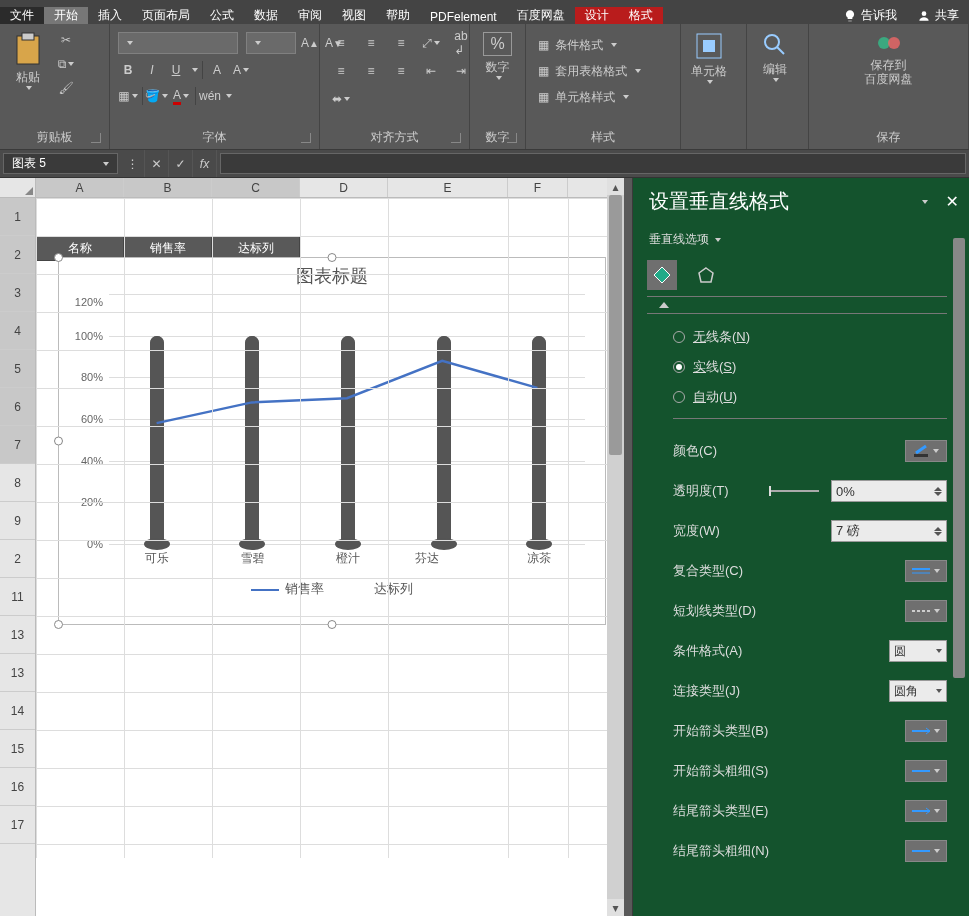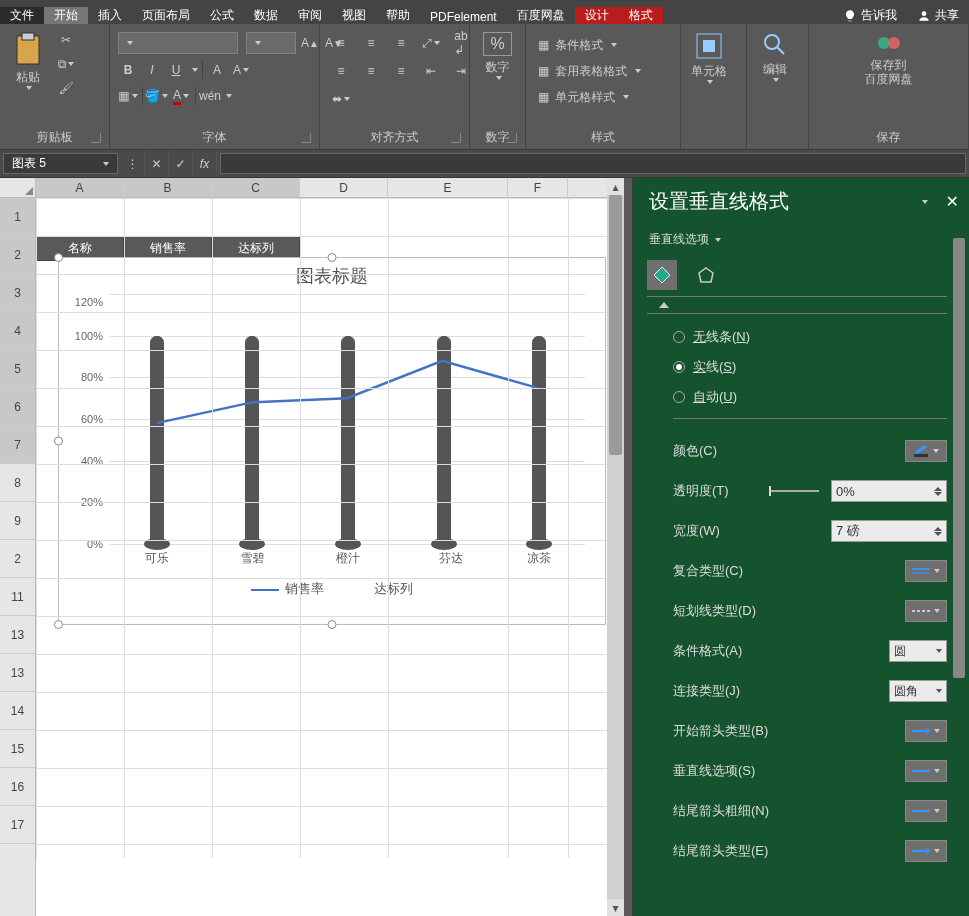--- a/index.html
+++ b/index.html
@@ -384,21 +384,21 @@
               <div class="foot" style="left: 47.8px;"></div>
               <div class="xtick" style="left: 47.8px;">可乐</div>
               <div class="bar" style="left: 143.4px; height: 208.333px;"></div>
               <div class="foot" style="left: 143.4px;"></div>
               <div class="xtick" style="left: 143.4px;">雪碧</div>
               <div class="bar" style="left: 239px; height: 208.333px;"></div>
               <div class="foot" style="left: 239px;"></div>
               <div class="xtick" style="left: 239px;">橙汁</div>
               <div class="bar" style="left: 334.6px; height: 208.333px;"></div>
               <div class="foot" style="left: 334.6px;"></div>
-              <div class="xtick" style="left: 342px;">芬达</div>
+              <div class="xtick" style="left: 318px;">芬达</div>
               <div class="bar" style="left: 430.2px; height: 208.333px;"></div>
               <div class="foot" style="left: 430.2px;"></div>
               <div class="xtick" style="left: 430.2px;">凉茶</div>
               <svg class="line-svg" viewBox="0 0 478 250">
                 <polyline points="47.800000000000004,129.16666666666669 143.4,108.33333333333334 239,104.16666666666666 334.59999999999997,66.66666666666669 430.2,93.75" fill="none" stroke="#4472C4" stroke-width="2.5"></polyline>
               </svg>
             </div>
           <div class="legend">
             <span><span class="legend-line"></span><span>销售率</span></span>
             <span>达标列</span>
@@ -573,33 +573,21 @@
               <svg width="18" height="8">
                 <line x1="0" y1="4" x2="18" y2="4" stroke="#39f" stroke-width="2"></line>
                 <polyline points="14,1 18,4 14,7" fill="none" stroke="#39f"></polyline>
               </svg>
               <span class="caret"></span>
             </span>
           </span>
         </div>
 
       <div class="prop-row">
-          <span>垂直线选项(S)</span>
-        <span class="ctl">
-            <span class="colorbtn">
-              <svg width="18" height="8">
-                <line x1="0" y1="4" x2="18" y2="4" stroke="#39f" stroke-width="2"></line>
-              </svg>
-              <span class="caret"></span>
-            </span>
-          </span>
-        </div>
-
-      <div class="prop-row">
-          <span>结尾箭头粗细(N)</span>
+          <span>开始箭头粗细(S)</span>
         <span class="ctl">
             <span class="colorbtn">
               <svg width="18" height="8">
                 <line x1="0" y1="4" x2="18" y2="4" stroke="#39f" stroke-width="2"></line>
               </svg>
               <span class="caret"></span>
             </span>
           </span>
         </div>
 
@@ -608,18 +596,30 @@
         <span class="ctl">
             <span class="colorbtn">
               <svg width="18" height="8">
                 <line x1="0" y1="4" x2="18" y2="4" stroke="#39f" stroke-width="2"></line>
                 <polyline points="14,1 18,4 14,7" fill="none" stroke="#39f"></polyline>
               </svg>
               <span class="caret"></span>
             </span>
           </span>
         </div>
+
+      <div class="prop-row">
+          <span>结尾箭头粗细(N)</span>
+        <span class="ctl">
+            <span class="colorbtn">
+              <svg width="18" height="8">
+                <line x1="0" y1="4" x2="18" y2="4" stroke="#39f" stroke-width="2"></line>
+              </svg>
+              <span class="caret"></span>
+            </span>
+          </span>
+        </div>
     </div>
     <div class="panel-scroll">
         <div class="pthumb"></div>
       </div>
   </div>
 </div>
 
 </body></html>

